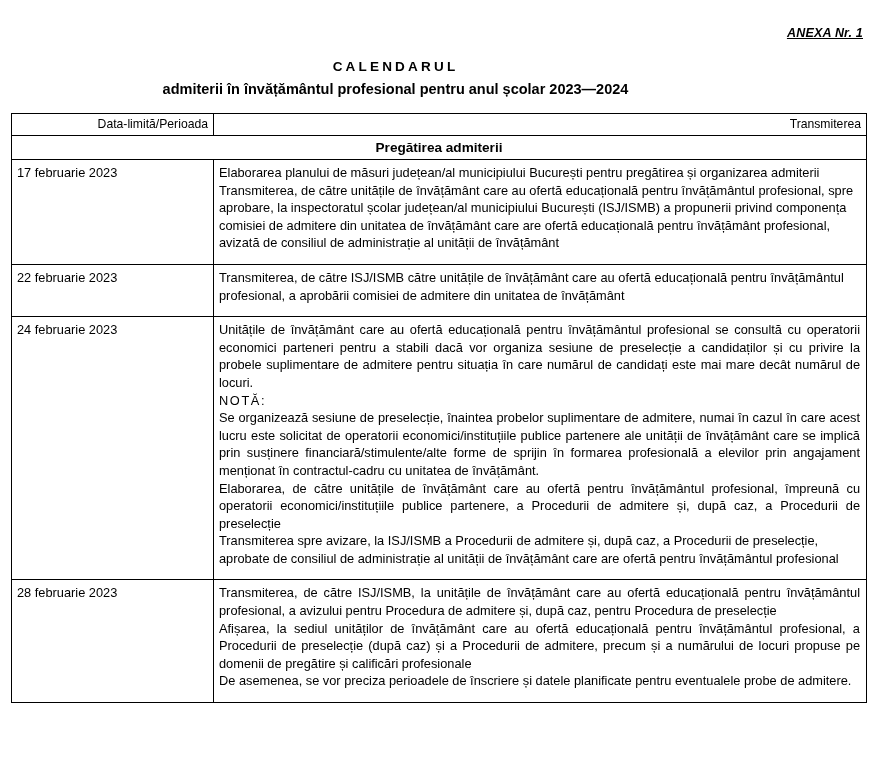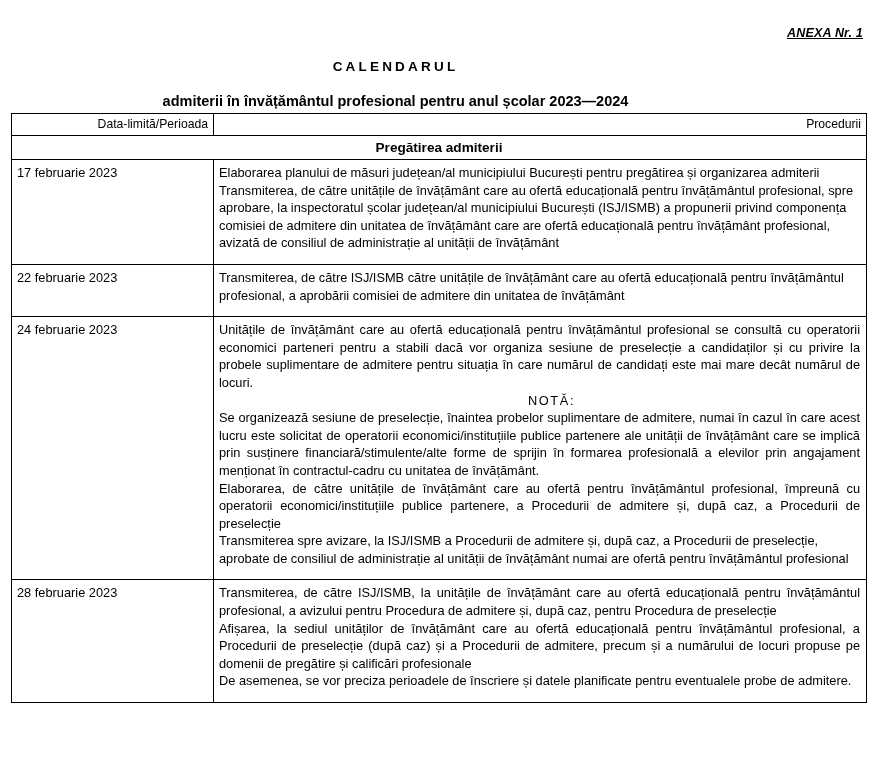--- a/index.html
+++ b/index.html
@@ -48,21 +48,21 @@
   .title-main {
     font-weight: bold;
     font-size: 13.5px;
     letter-spacing: 3.2px;
     line-height: 18px;
   }
   .title-sub {
     font-weight: bold;
     font-size: 14.5px;
     line-height: 20px;
-    margin-top: 15px;
+    margin-top: 3px;
   }
 
   
   .cal-table {
     position: absolute;
     top: 113px;
     left: 11px;
     width: 855px;
     border-collapse: collapse;
     table-layout: fixed;
@@ -111,22 +111,21 @@
     padding-top: 4px;
     padding-right: 6px;
     padding-bottom: 12px;
     hyphens: none;
   }
   td.activity-cell p {
     margin: 0;
   }
   td.activity-cell p.nota {
     letter-spacing: 1.6px;
-    text-align: center;
-    margin-left: 24px;
+    text-align: left;
   }
   td.activity-cell p.last-left {
     text-align: left;
   }
 </style>
 </head>
 <body>
 
 <div class="page">
 
@@ -138,21 +137,21 @@
   </div>
 
   <table class="cal-table">
     <colgroup>
       <col class="col-date">
       <col class="col-act">
     </colgroup>
     <thead>
       <tr>
         <th>Data-limită/Perioada</th>
-        <th>Procedurii</th>
+        <th>Transmiterea</th>
       </tr>
     </thead>
     <tbody>
       <tr class="section-row">
         <td colspan="2">Pregătirea admiterii</td>
       </tr>
       <tr>
         <td class="date-cell">17 februarie 2023</td>
         <td class="activity-cell">
           <p>Elaborarea planului de măsuri județean/al municipiului București pentru pregătirea și organizarea admiterii</p>
@@ -165,21 +164,21 @@
           <p class="last-left">Transmiterea, de către ISJ/ISMB către unitățile de învățământ care au ofertă educațională pentru învățământul profesional, a aprobării comisiei de admitere din unitatea de învățământ</p>
         </td>
       </tr>
       <tr>
         <td class="date-cell">24 februarie 2023</td>
         <td class="activity-cell">
           <p>Unitățile de învățământ care au ofertă educațională pentru învățământul profesional se consultă cu operatorii economici parteneri pentru a stabili dacă vor organiza sesiune de preselecție a candidaților și cu privire la probele suplimentare de admitere pentru situația în care numărul de candidați este mai mare decât numărul de locuri.</p>
           <p class="nota">NOTĂ:</p>
           <p>Se organizează sesiune de preselecție, înaintea probelor suplimentare de admitere, numai în cazul în care acest lucru este solicitat de operatorii economici/instituțiile publice partenere ale unității de învățământ care se implică prin susținere financiară/stimulente/alte forme de sprijin în formarea profesională a elevilor prin angajament menționat în contractul-cadru cu unitatea de învățământ.</p>
           <p>Elaborarea, de către unitățile de învățământ care au ofertă pentru învățământul profesional, împreună cu operatorii economici/instituțiile publice partenere, a Procedurii de admitere și, după caz, a Procedurii de preselecție</p>
-          <p class="last-left">Transmiterea spre avizare, la ISJ/ISMB a Procedurii de admitere și, după caz, a Procedurii de preselecție, aprobate de consiliul de administrație al unității de învățământ numai are ofertă pentru învățământul profesional</p>
+          <p class="last-left">Transmiterea spre avizare, la ISJ/ISMB a Procedurii de admitere și, după caz, a Procedurii de preselecție, aprobate de consiliul de administrație al unității de învățământ care are ofertă pentru învățământul profesional</p>
         </td>
       </tr>
       <tr>
         <td class="date-cell">28 februarie 2023</td>
         <td class="activity-cell">
           <p>Transmiterea, de către ISJ/ISMB, la unitățile de învățământ care au ofertă educațională pentru învățământul profesional, a avizului pentru Procedura de admitere și, după caz, pentru Procedura de preselecție</p>
           <p>Afișarea, la sediul unităților de învățământ care au ofertă educațională pentru învățământul profesional, a Procedurii de preselecție (după caz) și a Procedurii de admitere, precum și a numărului de locuri propuse pe domenii de pregătire și calificări profesionale</p>
           <p class="last-left">De asemenea, se vor preciza perioadele de înscriere și datele planificate pentru eventualele probe de admitere.</p>
         </td>
       </tr>

